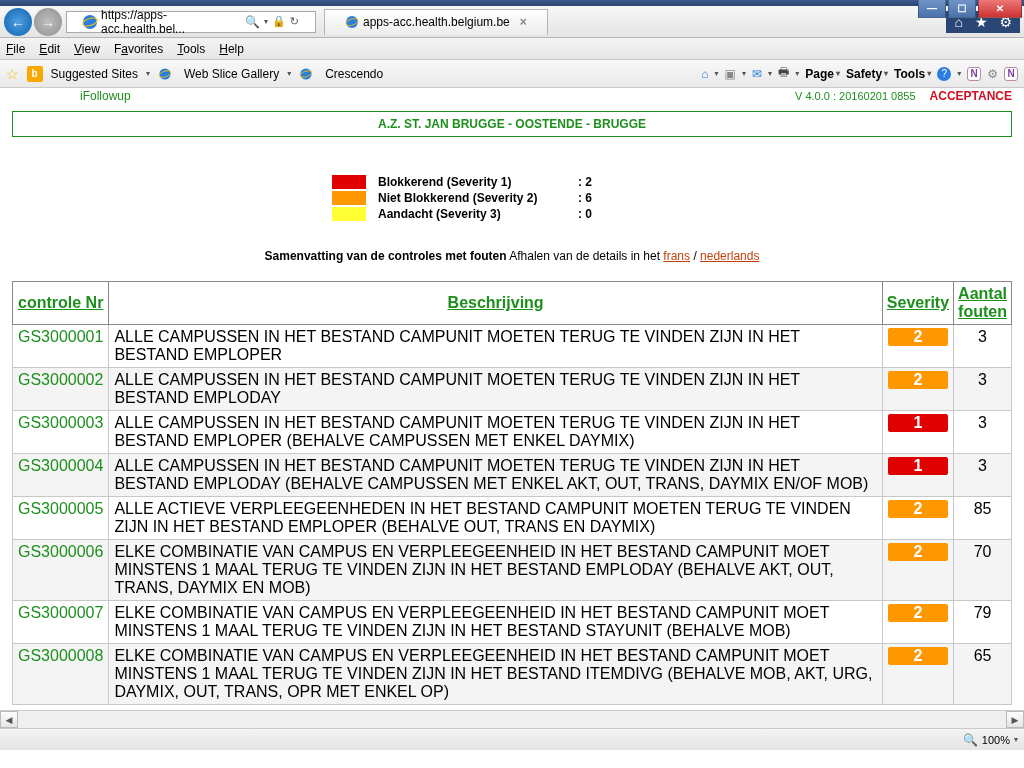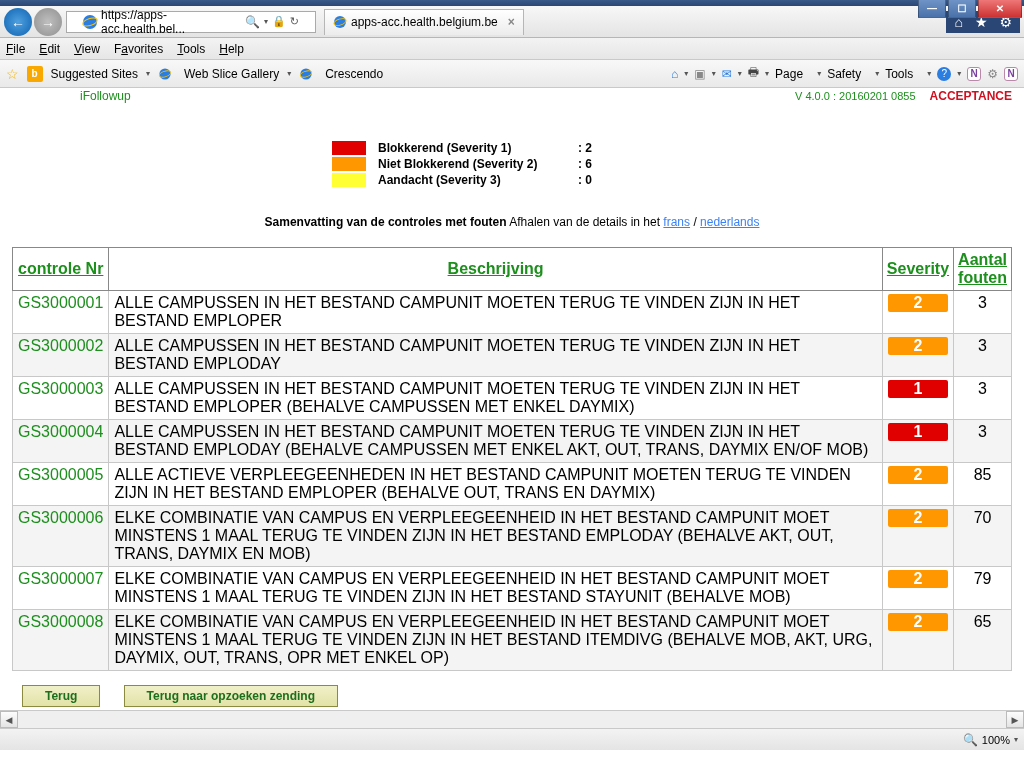--- a/index.html
+++ b/index.html
@@ -16,38 +16,38 @@
     
     .nav-row { background: linear-gradient(#f7f7f7,#e4e4e4); border-bottom: 1px solid #b6b6b6; display: flex; align-items: center; height: 32px; padding: 0 4px; }
     .nav-arrow { width: 28px; height: 28px; border-radius: 50%; background: radial-gradient(#4fa0e0,#0d62b0); color: #fff; display: flex; align-items: center; justify-content: center; font-size: 14px; margin-right: 2px; }
     .nav-arrow.fwd { background: radial-gradient(#bfbfbf,#8f8f8f); }
     .addr-wrap { flex: 0 0 250px; display: flex; align-items: center; background: #fff; border: 1px solid #aaa; height: 22px; padding: 0 16px; margin: 0 2px; }
     .ie-icon { width: 14px; height: 14px; border-radius: 50%; background: #2a7de1; position: relative; margin-right: 4px; }
     .ie-icon::after { content: ""; position: absolute; width: 14px; height: 6px; border: 1px solid #f9c200; border-radius: 50%; top: 3px; left: -1px; transform: rotate(-18deg); }
     .addr-text { flex: 1; font-size: 12px; }
     .addr-icons { display: flex; align-items: center; gap: 4px; color: #555; }
     .search-icn { font-size: 12px; }
-    .tab { display: flex; align-items: center; background: linear-gradient(#fff,#ececec); border: 1px solid #b6b6b6; border-bottom: none; height: 26px; padding: 0 8px; margin-left: 6px; font-size: 12px; }
+    .tab { display: flex; align-items: center; background: linear-gradient(#fff,#ececec); border: 1px solid #b6b6b6; border-bottom: none; height: 26px; padding: 0 20px; margin-left: 6px; font-size: 12px; }
     .tab .ie-icon { transform: scale(.85); }
     .tab-close { margin-left: 10px; color: #888; font-weight: bold; }
     .title-extra { flex: 1; }
     .title-right { display: flex; gap: 12px; color: #fff; padding-right: 6px; }
     .title-right span { font-size: 14px; }
 
     .menu-row { background: linear-gradient(#f3f3f3,#e6e6e6); border-bottom: 1px solid #c9c9c9; height: 22px; display: flex; align-items: center; padding: 0 6px; gap: 14px; font-size: 12px; }
     .menu-row span u { text-decoration: underline; }
 
     .fav-row { background: linear-gradient(#f8f8f8,#e9e9e9); border-bottom: 1px solid #c9c9c9; height: 28px; display: flex; align-items: center; padding: 0 6px; gap: 6px; font-size: 12px; }
     .fav-left { display: flex; align-items: center; gap: 8px; }
     .fav-star { color: #f5b400; font-size: 14px; }
     .bing-ic { width: 16px; height: 16px; background: #f8a800; border-radius: 2px; display: flex; align-items: center; justify-content: center; color: #fff; font-size: 10px; font-weight: bold; }
     .dd-caret { font-size: 8px; color: #555; }
     .fav-spacer { flex: 1; }
     .fav-right { display: flex; align-items: center; gap: 6px; }
-    .fav-right .menu-lbl { display: flex; align-items: center; gap: 14px; }
+    .fav-right .menu-lbl { display: flex; align-items: center; gap: 2px; font-weight: bold; }
     .ic-home { color: #2a7de1; }
     .ic-feed { color: #888; }
     .ic-mail { color: #2a7de1; }
     .ic-print { color: #444; }
     .ic-help { width:14px; height:14px; border-radius:50%; background:#2a7de1; color:#fff; display:flex; align-items:center; justify-content:center; font-size:10px; }
     .purple-n { width: 14px; height: 14px; border-radius: 3px; background:#fff; border:1px solid #b8a; color:#7b3f9e; display:flex;align-items:center;justify-content:center;font-size:10px;font-weight:bold; }
 
     
     .content-scroll { position: relative; height: 640px; overflow: hidden; }
     .page { padding: 1px 12px 8px 12px; font-family: Verdana, Arial, sans-serif; }
@@ -66,21 +66,21 @@
     .legend-row { display: flex; margin: 2px 0; }
     .swatch { width: 34px; height: 14px; margin-right: 12px; }
     .sw-1 { background: #e00000; }
     .sw-2 { background: #ff9800; }
     .sw-3 { background: #ffff33; }
     .lg-label { width: 200px; font-weight: bold; }
     .lg-val { font-weight: bold; }
 
     .summary-line { text-align: center; margin: 28px 0 18px; font-size: 12px; }
     .summary-line b { font-weight: bold; }
-    .summary-line a { color: #3b82f6; text-decoration: underline; }
+    .summary-line a { color: #c2410c; text-decoration: underline; }
 
     table.errs { width: 100%; border-collapse: collapse; border: 1px solid #888; font-size: 16px; }
     table.errs th { background: #fff; border: 1px solid #888; padding: 3px 4px; color: #1d8f1d; text-decoration: underline; font-weight: bold; }
     table.errs td { border: 1px solid #c8c8c8; padding: 3px 5px; vertical-align: top; }
     table.errs tr:nth-child(even) td { background: #f4f4f4; }
     table.errs td.ctrlnr { color: #1d8f1d; text-align: left; white-space: nowrap; }
     .sev-badge { display: block; color: #fff; font-weight: bold; text-align: center; border-radius: 2px; padding: 0; }
     .sev-1 { background: #e00000; }
     .sev-2 { background: #ff9800; }
     td.fcount { text-align: center; }
@@ -184,20 +184,21 @@
 </div>
 
 <div class="content-scroll">
   <div class="page">
     <div class="top-line">
       <span class="ifollow">iFollowup</span>
       <span class="ver">V 4.0.0 : 20160201 0855</span>
       <span class="accpt">ACCEPTANCE</span>
     </div>
 
+    <div class="banner">A.Z. ST. JAN BRUGGE - OOSTENDE - BRUGGE</div>
 
     <div class="meta-block">
     </div>
 
     <div class="legend">
       <div class="legend-row">
           <span class="swatch sw-1"></span>
           <span class="lg-label">Blokkerend (Severity 1)</span>
           <span class="lg-val">: 2</span>
         </div>

